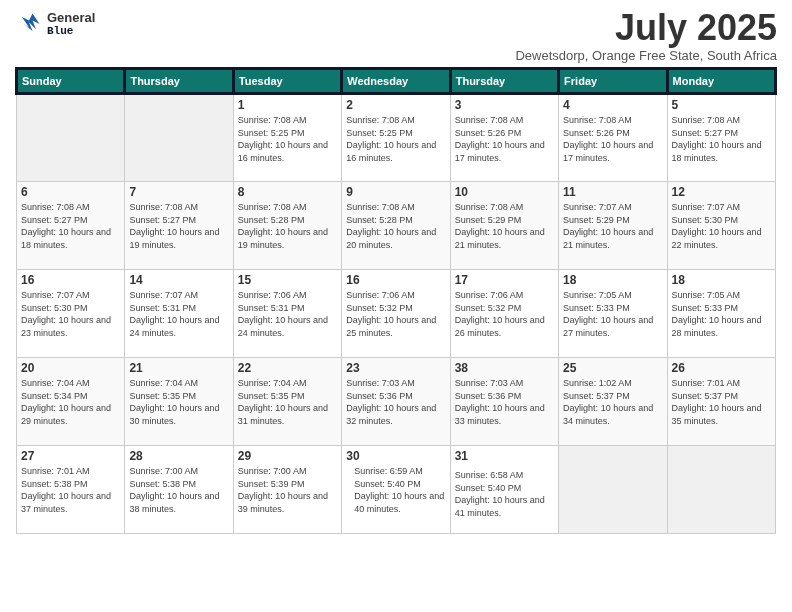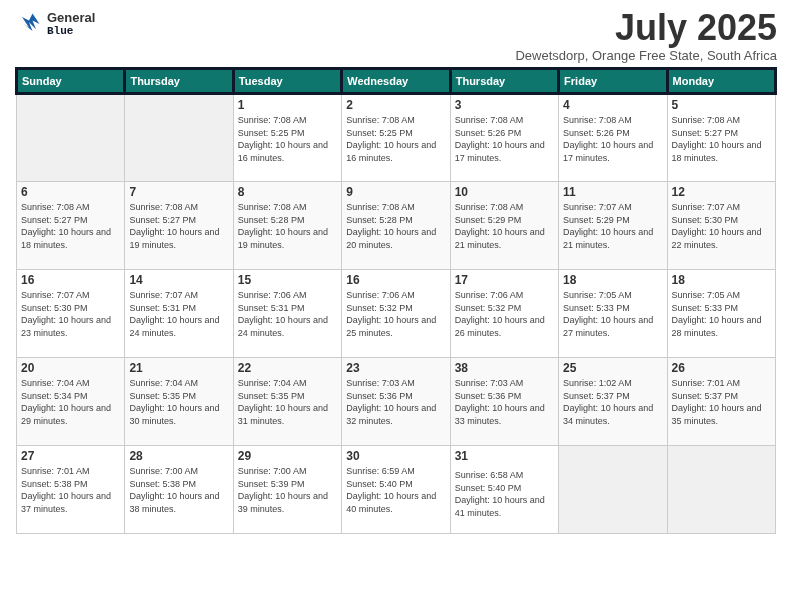--- a/index.html
+++ b/index.html
@@ -319,21 +319,21 @@
 Daylight: 10 hours and 38 minutes.</div>
           </td>
           <td>
             <span class="day-num">29</span>
             <div class="day-info" style="white-space: pre-line;">Sunrise: 7:00 AM
 Sunset: 5:39 PM
 Daylight: 10 hours and 39 minutes.</div>
           </td>
           <td>
             <span class="day-num">30</span>
-            <div class="day-info" style="white-space: pre-line;">Sunrise: 6:59 AM
+            <div class="day-info" style="white-space: pre-line; margin-left: 8px;">Sunrise: 6:59 AM
 Sunset: 5:40 PM
 Daylight: 10 hours and 40 minutes.</div>
           </td>
           <td>
             <span class="day-num">31</span>
             <div class="day-info" style="white-space: pre-line; margin-top: 6px;">Sunrise: 6:58 AM
 Sunset: 5:40 PM
 Daylight: 10 hours and 41 minutes.</div>
           </td>
           <td class="empty"></td>

